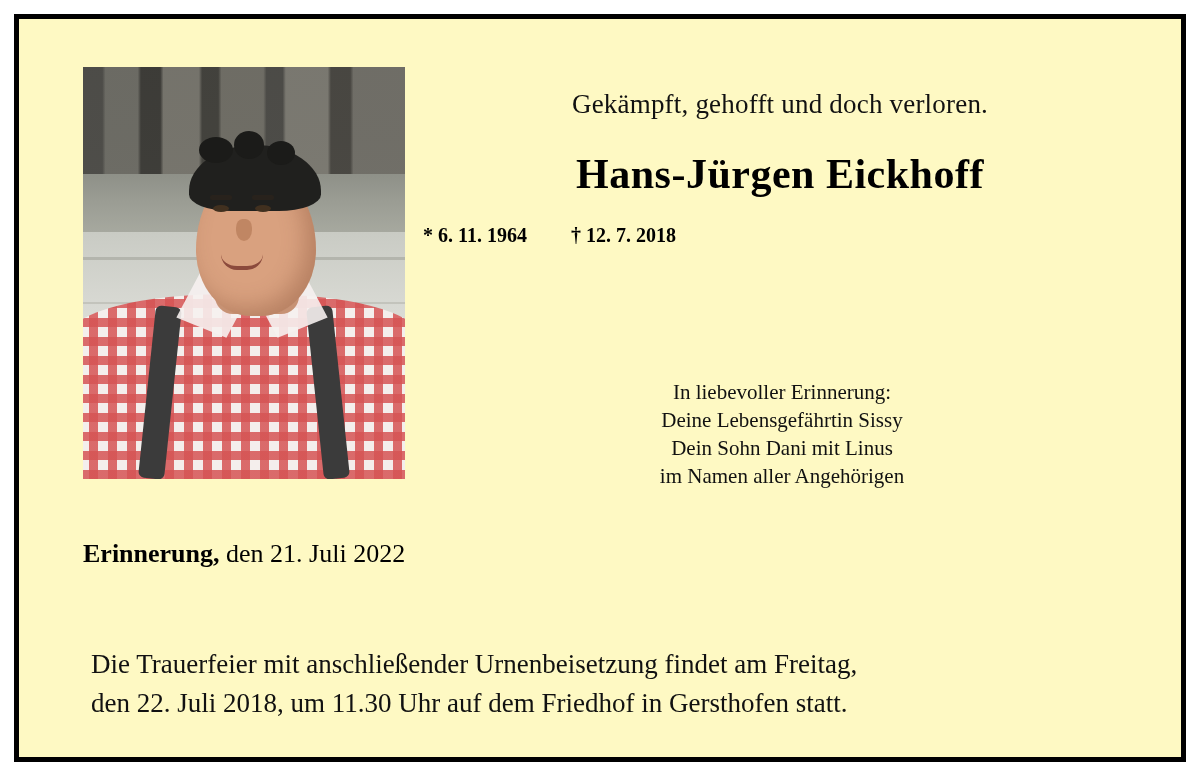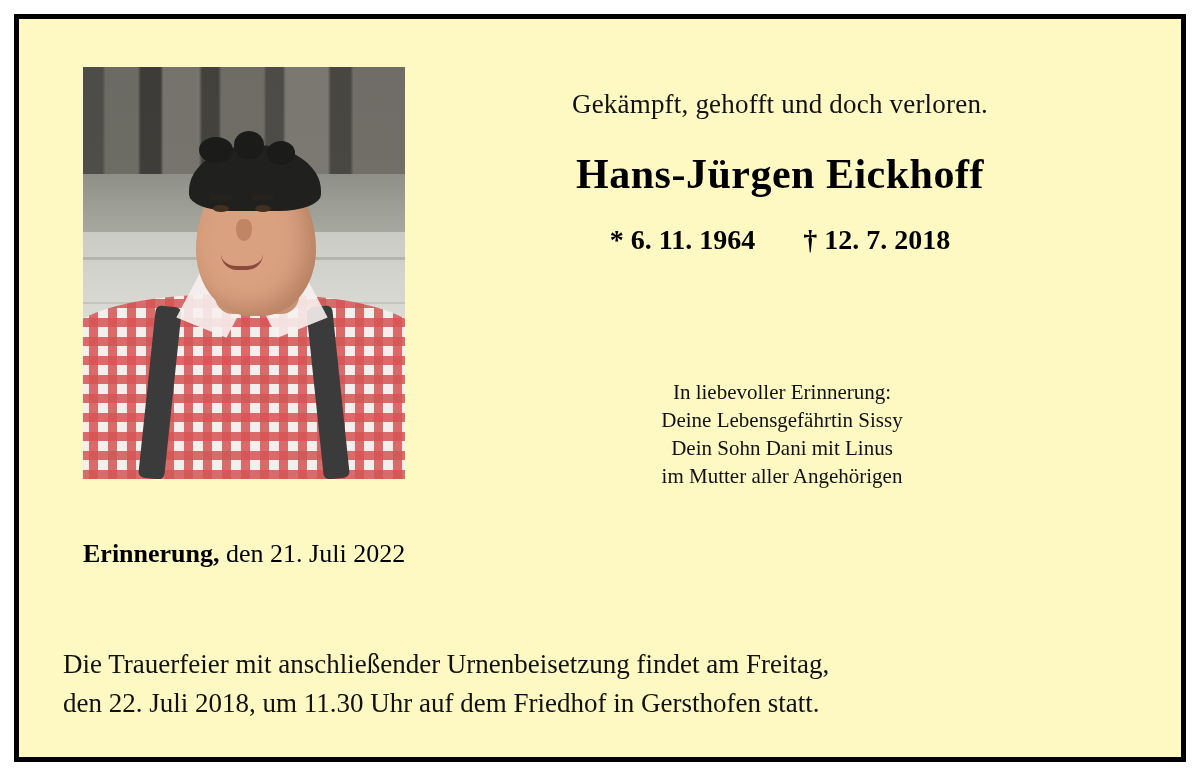--- a/index.html
+++ b/index.html
@@ -241,22 +241,21 @@
   .name {
     text-align: center;
     font-size: 42px;
     font-weight: bold;
     margin-top: 30px;
     letter-spacing: .5px;
     color: #000000;
   }
 
   .dates {
-    text-align: center;
-    font-size: 28px;
+    font-size: 20px;
     font-weight: bold;
     margin-top: 26px;
     color: #000000;
   }
   .dates .gap {
     display: inline-block;
     width: 34px;
   }
 
   .memorial {
@@ -285,21 +284,21 @@
   
   .bottom-section {
     position: absolute;
     left: 44px;
     right: 44px;
     bottom: 34px;
     font-size: 27px;
     line-height: 1.45;
     color: #111111;
   }
-  .bottom-section .line { white-space: nowrap; }
+  .bottom-section .line { white-space: nowrap; margin-left: 28px; }
 </style>
 </head>
 <body>
 
 <div class="obituary">
   <div class="frame">
     <div class="frame-inner">
 
       <div class="top-section">
 
@@ -337,21 +336,21 @@
             <span class="gap"></span>
             <span>†</span>
             <span>12. 7. 2018</span>
           </div>
         </div>
 
         <div class="memorial">
           <div class="line">In liebevoller Erinnerung:</div>
           <div class="line">Deine Lebensgefährtin Sissy</div>
           <div class="line">Dein Sohn Dani mit Linus</div>
-          <div class="line">im Mutter aller Angehörigen</div>
+          <div class="line">im Namen aller Angehörigen</div>
         </div>
 
         <div class="place-line">
           <span class="city">Erinnerung,</span><span> den 21. Juli 2022</span>
         </div>
 
       </div>
 
       <div class="bottom-section">
         <div class="line">Die Trauerfeier mit anschließender Urnenbeisetzung findet am Freitag,</div>

